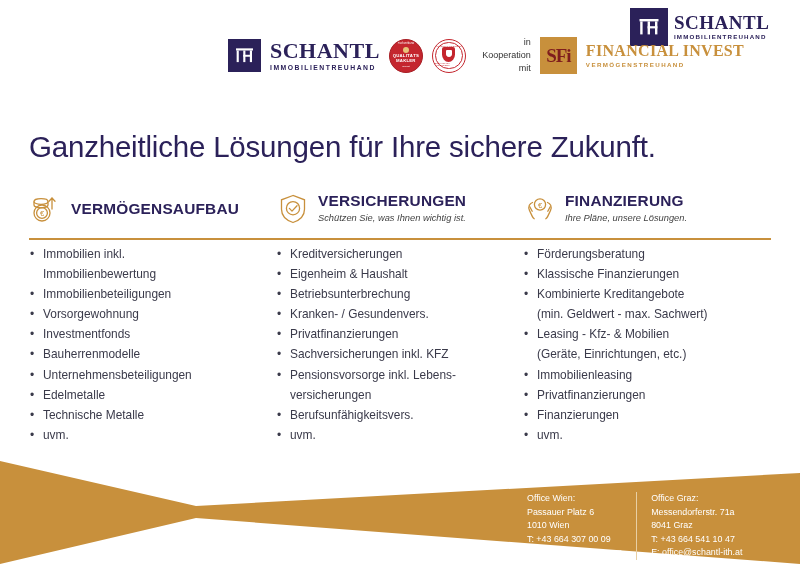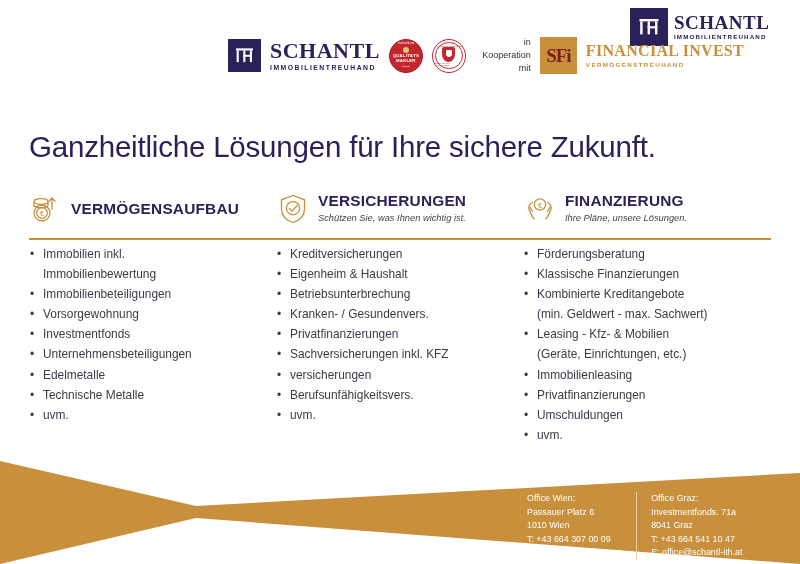--- a/index.html
+++ b/index.html
@@ -417,67 +417,68 @@
 
   <div class="divider"></div>
 
   <div class="lists">
     <div class="list-col">
       <ul class="bullets" id="list-0">
           <li><span>Immobilien inkl.</span><span class="cont">Immobilienbewertung</span></li>
           <li><span>Immobilienbeteiligungen</span></li>
           <li><span>Vorsorgewohnung</span></li>
           <li><span>Investmentfonds</span></li>
+          <li><span>Bauherrenmodelle</span></li>
           <li><span>Unternehmensbeteiligungen</span></li>
           <li><span>Edelmetalle</span></li>
           <li><span>Technische Metalle</span></li>
           <li><span>uvm.</span></li>
         </ul>
     </div>
     <div class="list-col">
       <ul class="bullets" id="list-1">
           <li><span>Kreditversicherungen</span></li>
           <li><span>Eigenheim &amp; Haushalt</span></li>
           <li><span>Betriebsunterbrechung</span></li>
           <li><span>Kranken- / Gesundenvers.</span></li>
           <li><span>Privatfinanzierungen</span></li>
           <li><span>Sachversicherungen inkl. KFZ</span></li>
-          <li><span class="cont">versicherungen</span></li>
+          <li><span>Pensionsvorsorge inkl. Lebens-</span><span class="cont">versicherungen</span></li>
           <li><span>Berufsunfähigkeitsvers.</span></li>
           <li><span>uvm.</span></li>
         </ul>
     </div>
     <div class="list-col">
       <ul class="bullets" id="list-2">
           <li><span>Förderungsberatung</span></li>
           <li><span>Klassische Finanzierungen</span></li>
           <li><span>Kombinierte Kreditangebote</span><span class="cont">(min. Geldwert - max. Sachwert)</span></li>
           <li><span>Leasing - Kfz- &amp; Mobilien</span><span class="cont">(Geräte, Einrichtungen, etc.)</span></li>
           <li><span>Immobilienleasing</span></li>
           <li><span>Privatfinanzierungen</span></li>
-          <li><span>Umschuldungen</span></li>
+          <li><span>Finanzierungen</span></li>
           <li><span>uvm.</span></li>
         </ul>
     </div>
   </div>
 
   <svg class="footer-svg" viewBox="0 0 800 124" preserveAspectRatio="none">
     <polygon points="0,21 196,66 800,33 800,124 196,78 0,124" fill="#C8903C"></polygon>
   </svg>
 
   <div class="contact-wrap">
     <div class="contact-block first">
       <span class="contact-line">Office Wien:</span>
       <span class="contact-line">Passauer Platz 6</span>
       <span class="contact-line">1010 Wien</span>
       <span class="contact-line">T: +43 664 307 00 09</span>
       <span class="contact-line">E: office@sfi-invest.com</span>
     </div>
     <div class="contact-block second">
       <span class="contact-line">Office Graz:</span>
-      <span class="contact-line">Investmentfonds. 71a</span>
+      <span class="contact-line">Messendorferstr. 71a</span>
       <span class="contact-line">8041 Graz</span>
       <span class="contact-line">T: +43 664 541 10 47</span>
       <span class="contact-line">E: office@schantl-ith.at</span>
     </div>
   </div>
 
 </div>
 
 </body></html>

